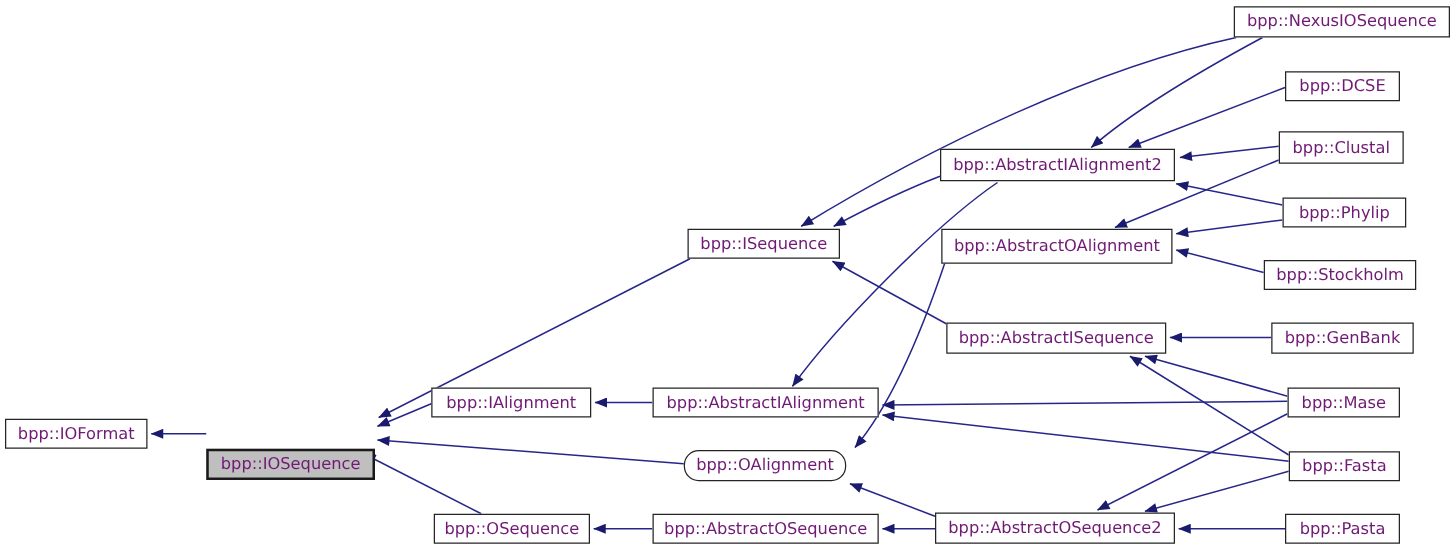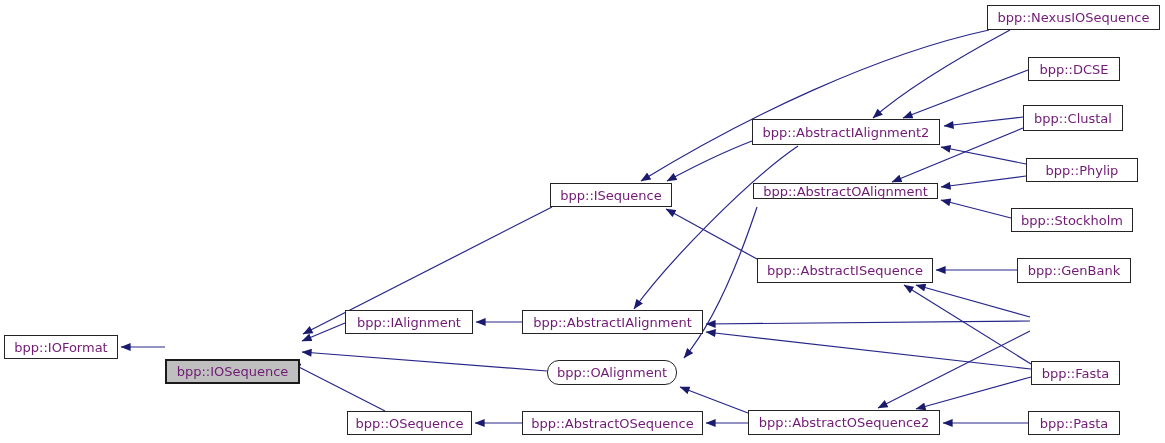--- a/index.html
+++ b/index.html
@@ -103,46 +103,49 @@
     </div>
     <div class="node" style="left: 757px; top: 258px; width: 176px; height: 25px;">
       <span>bpp::AbstractISequence</span>
     </div>
     <div class="node" style="left: 522px; top: 310px; width: 181px; height: 24px;">
       <span>bpp::AbstractIAlignment</span>
     </div>
     <div class="node" style="left: 752px; top: 119px; width: 188px; height: 26px;">
       <span>bpp::AbstractIAlignment2</span>
     </div>
-    <div class="node" style="left: 753px; top: 183px; width: 185px; height: 16px;">
+    <div class="node" style="left: 753px; top: 183px; width: 185px; height: 28px;">
       <span>bpp::AbstractOAlignment</span>
     </div>
     <div class="node" style="left: 522px; top: 411px; width: 181px; height: 24px;">
       <span>bpp::AbstractOSequence</span>
     </div>
     <div class="node" style="left: 748px; top: 410px; width: 192px; height: 25px;">
       <span>bpp::AbstractOSequence2</span>
     </div>
     <div class="node" style="left: 987px; top: 5px; width: 173px; height: 25px;">
       <span>bpp::NexusIOSequence</span>
     </div>
     <div class="node" style="left: 1028px; top: 57px; width: 92px; height: 24px;">
       <span>bpp::DCSE</span>
     </div>
     <div class="node" style="left: 1023px; top: 105px; width: 100px; height: 26px;">
       <span>bpp::Clustal</span>
     </div>
-    <div class="node" style="left: 1026px; top: 158px; width: 112px; height: 24px; text-align: right;">
+    <div class="node" style="left: 1026px; top: 158px; width: 99px; height: 24px; text-align: right;">
       <span>bpp::Phylip</span>
     </div>
     <div class="node" style="left: 1011px; top: 208px; width: 122px; height: 24px;">
       <span>bpp::Stockholm</span>
     </div>
     <div class="node" style="left: 1017px; top: 258px; width: 114px; height: 25px;">
       <span>bpp::GenBank</span>
+    </div>
+    <div class="node" style="left: 1030px; top: 310px; width: 90px; height: 24px;">
+      <span>bpp::Mase</span>
     </div>
     <div class="node" style="left: 1031px; top: 361px; width: 89px; height: 24px;">
       <span>bpp::Fasta</span>
     </div>
     <div class="node" style="left: 1028px; top: 411px; width: 92px; height: 24px;">
       <span>bpp::Pasta</span>
     </div>
   </div>
 
 </body></html>

